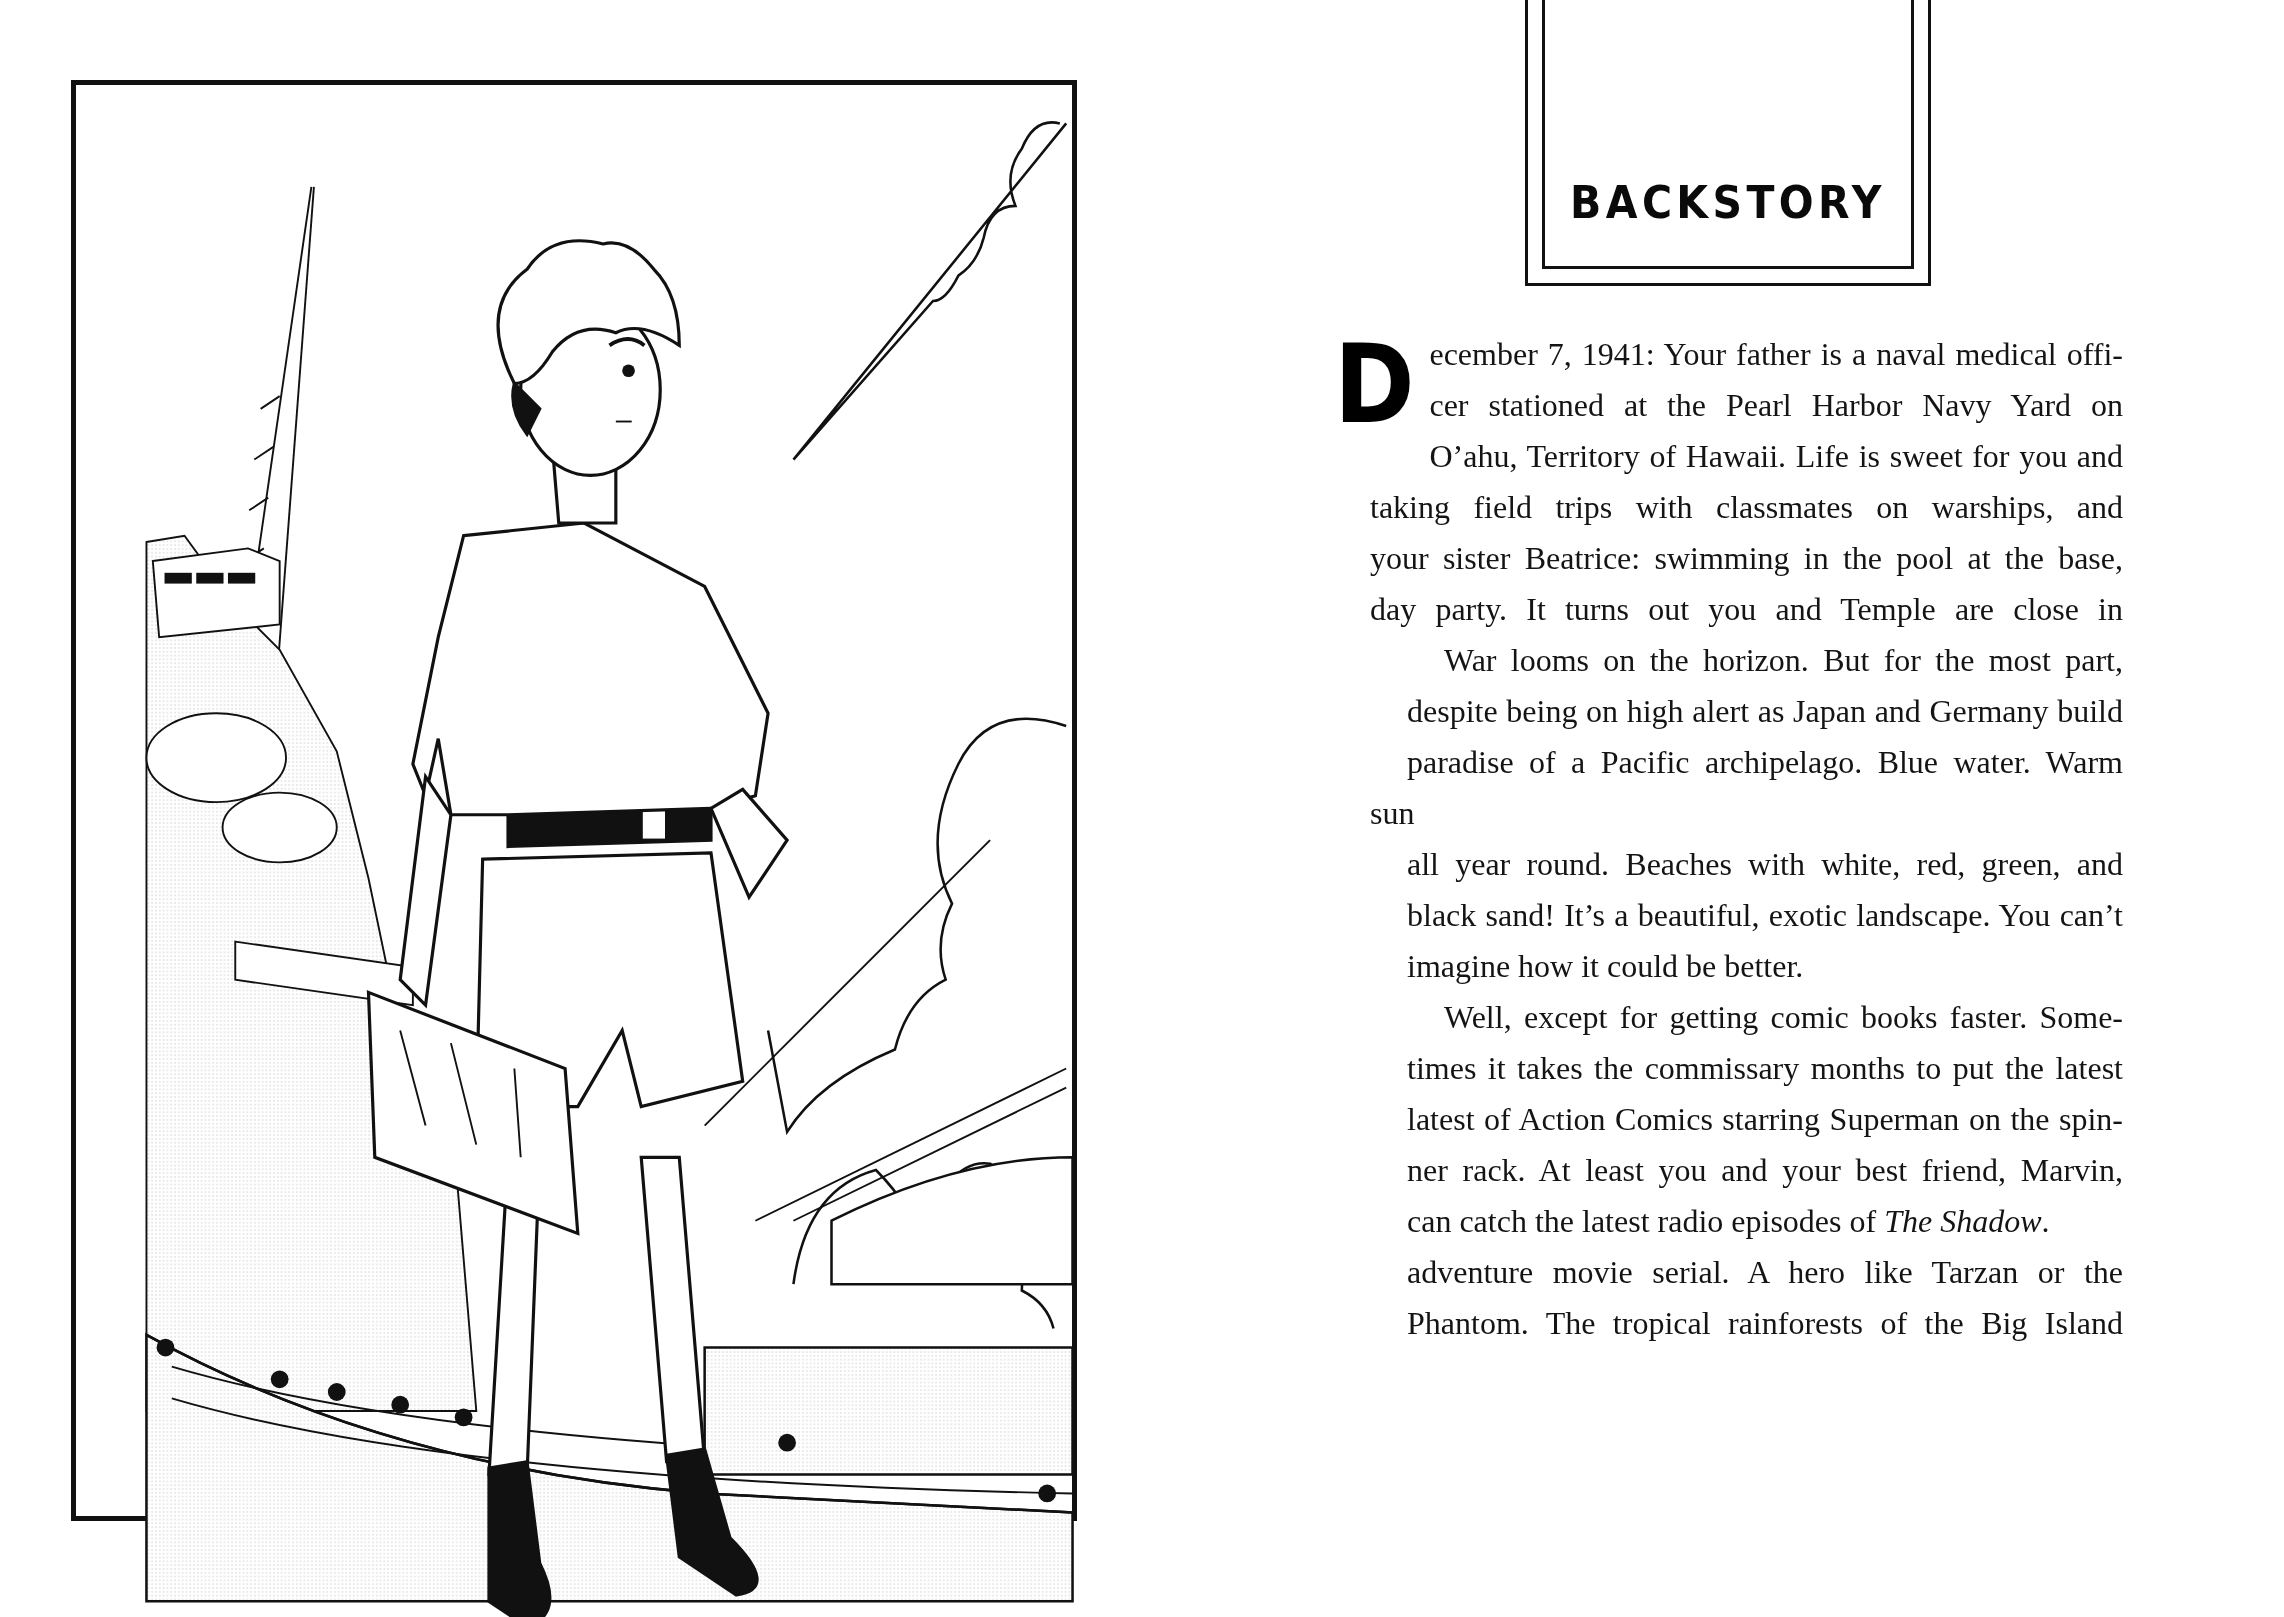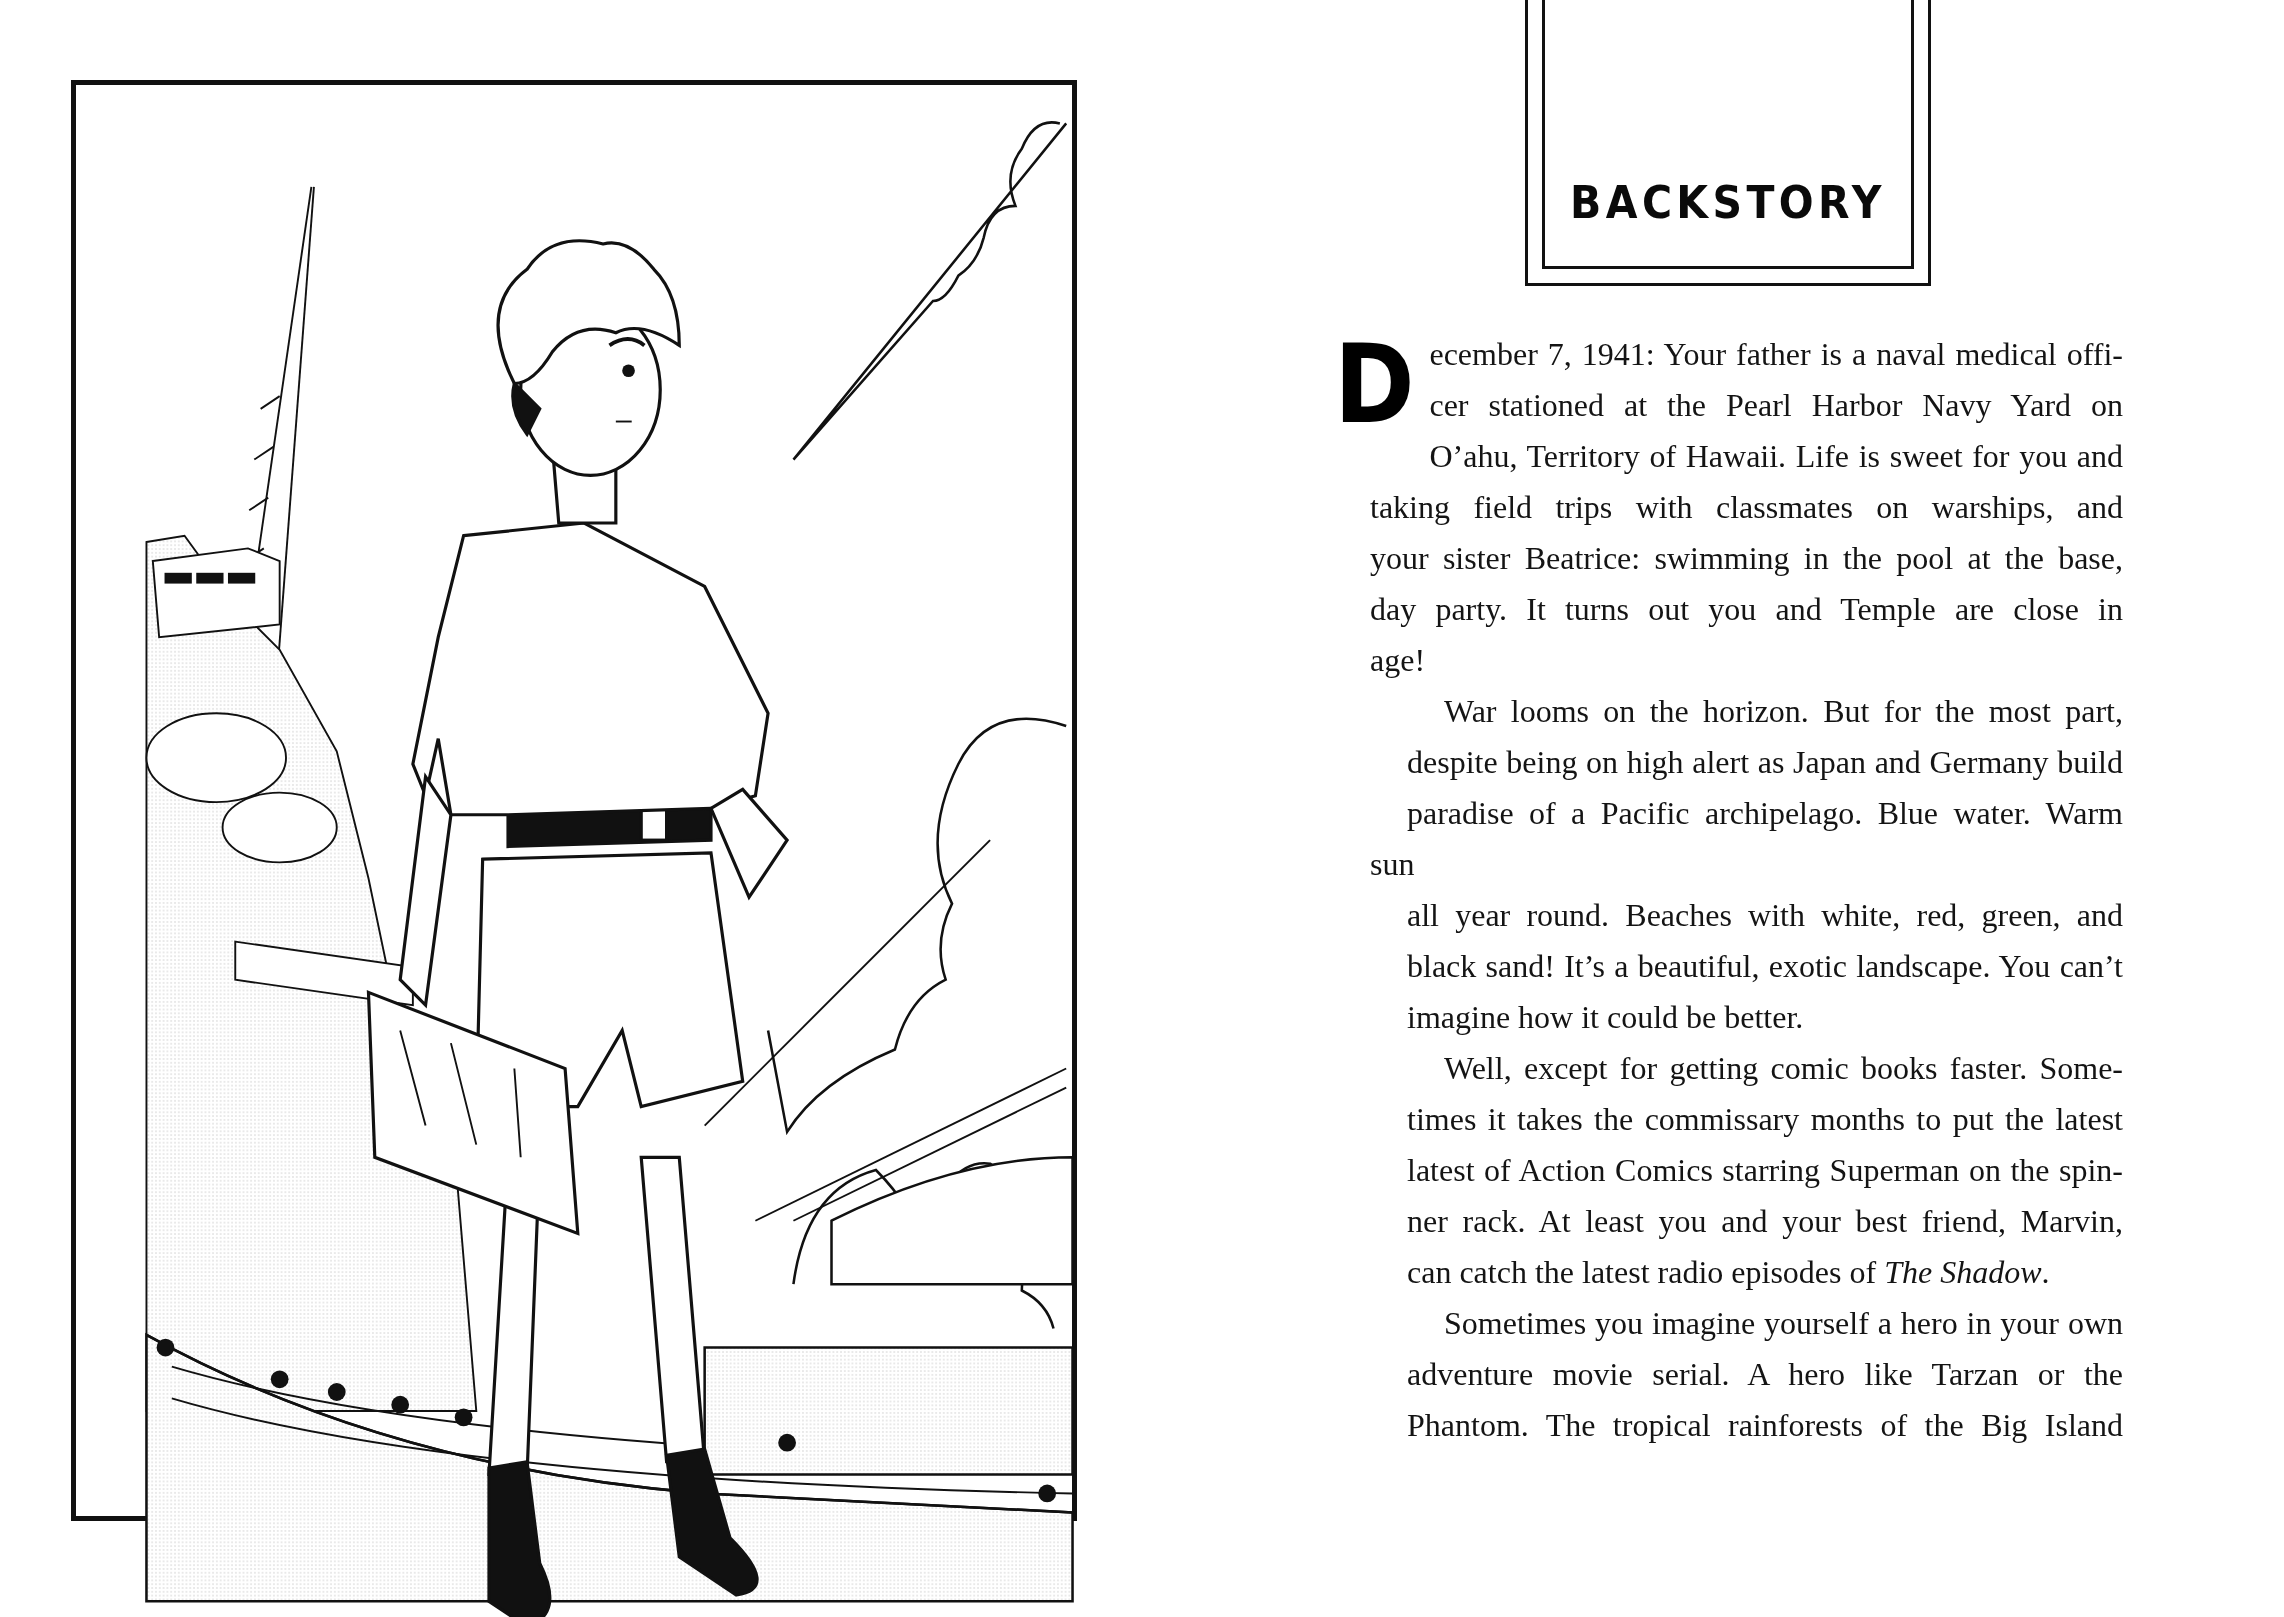--- a/index.html
+++ b/index.html
@@ -153,37 +153,35 @@
 
   <div class="body-text">
     <p>
       <span class="dropcap">D</span>
       <span class="line">ecember 7, 1941: Your father is a naval medical offi-</span>
       <span class="line">cer stationed at the Pearl Harbor Navy Yard on</span>
       <span class="line">O’ahu, Territory of Hawaii. Life is sweet for you and</span>
       <span class="line">taking field trips with classmates on warships, and</span>
       <span class="line">your sister Beatrice: swimming in the pool at the base,</span>
       <span class="line">day party. It turns out you and Temple are close in</span>
-      <span class="line last">age!</span>
     </p>
     <p>
       <span class="line" style="padding-left:37px">War looms on the horizon. But for the most part,</span>
       <span class="line">despite being on high alert as Japan and Germany build</span>
       <span class="line">paradise of a Pacific archipelago. Blue water. Warm sun</span>
       <span class="line">all year round. Beaches with white, red, green, and</span>
       <span class="line">black sand! It’s a beautiful, exotic landscape. You can’t</span>
       <span class="line last">imagine how it could be better.</span>
     </p>
     <p>
       <span class="line" style="padding-left:37px">Well, except for getting comic books faster. Some-</span>
       <span class="line">times it takes the commissary months to put the latest</span>
       <span class="line">latest of Action Comics starring Superman on the spin-</span>
       <span class="line">ner rack. At least you and your best friend, Marvin,</span>
       <span class="line last"><span>can catch the latest radio episodes of </span><span class="ital">The Shadow</span><span>.</span></span>
     </p>
     <p>
-      <span class="line" style="padding-left:37px">Sometimes you imagine yourself a hero in your own</span>
       <span class="line">adventure movie serial. A hero like Tarzan or the</span>
       <span class="line">Phantom. The tropical rainforests of the Big Island</span>
     </p>
   </div>
 </div>
 
 
 </body></html>

